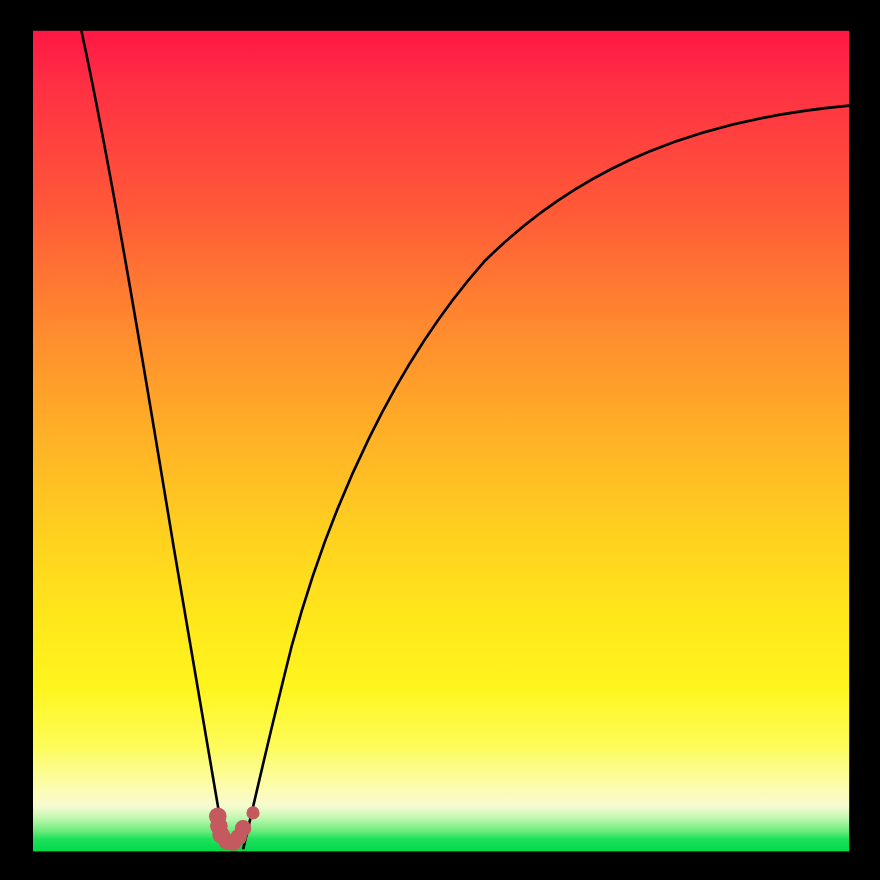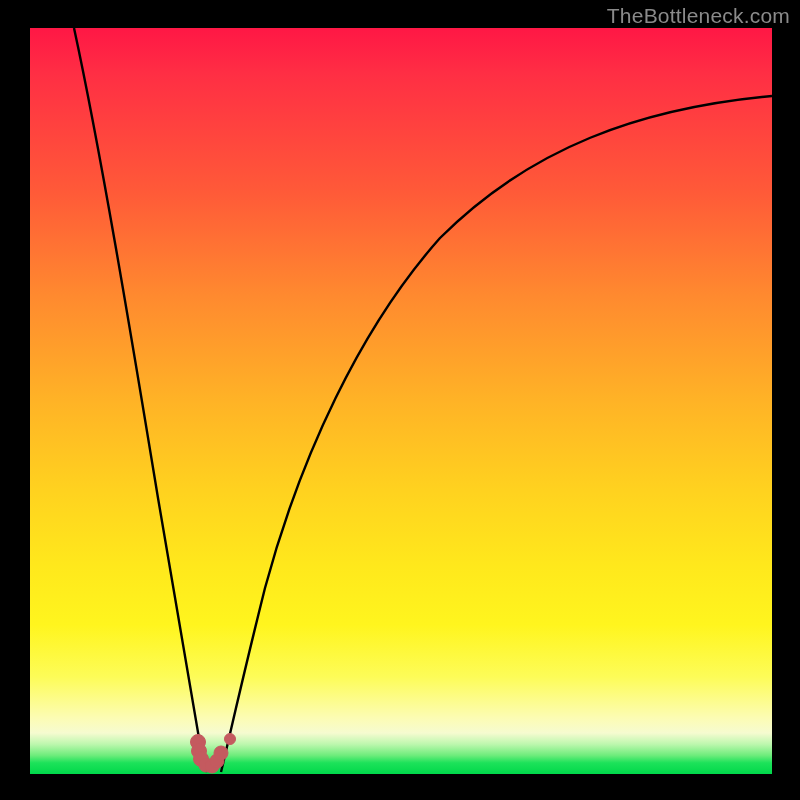--- a/index.html
+++ b/index.html
@@ -89,15 +89,14 @@
 
         <circle cx="187" cy="733" r="7"></circle>
         <circle cx="191" cy="725" r="7"></circle>
 
         <circle cx="200" cy="711" r="5.5"></circle>
       </g>
     </svg>
 
   </div>
 
-  <div class="watermark">TheBottleneck.com</div>
 
 </div>
 
 </body></html>

